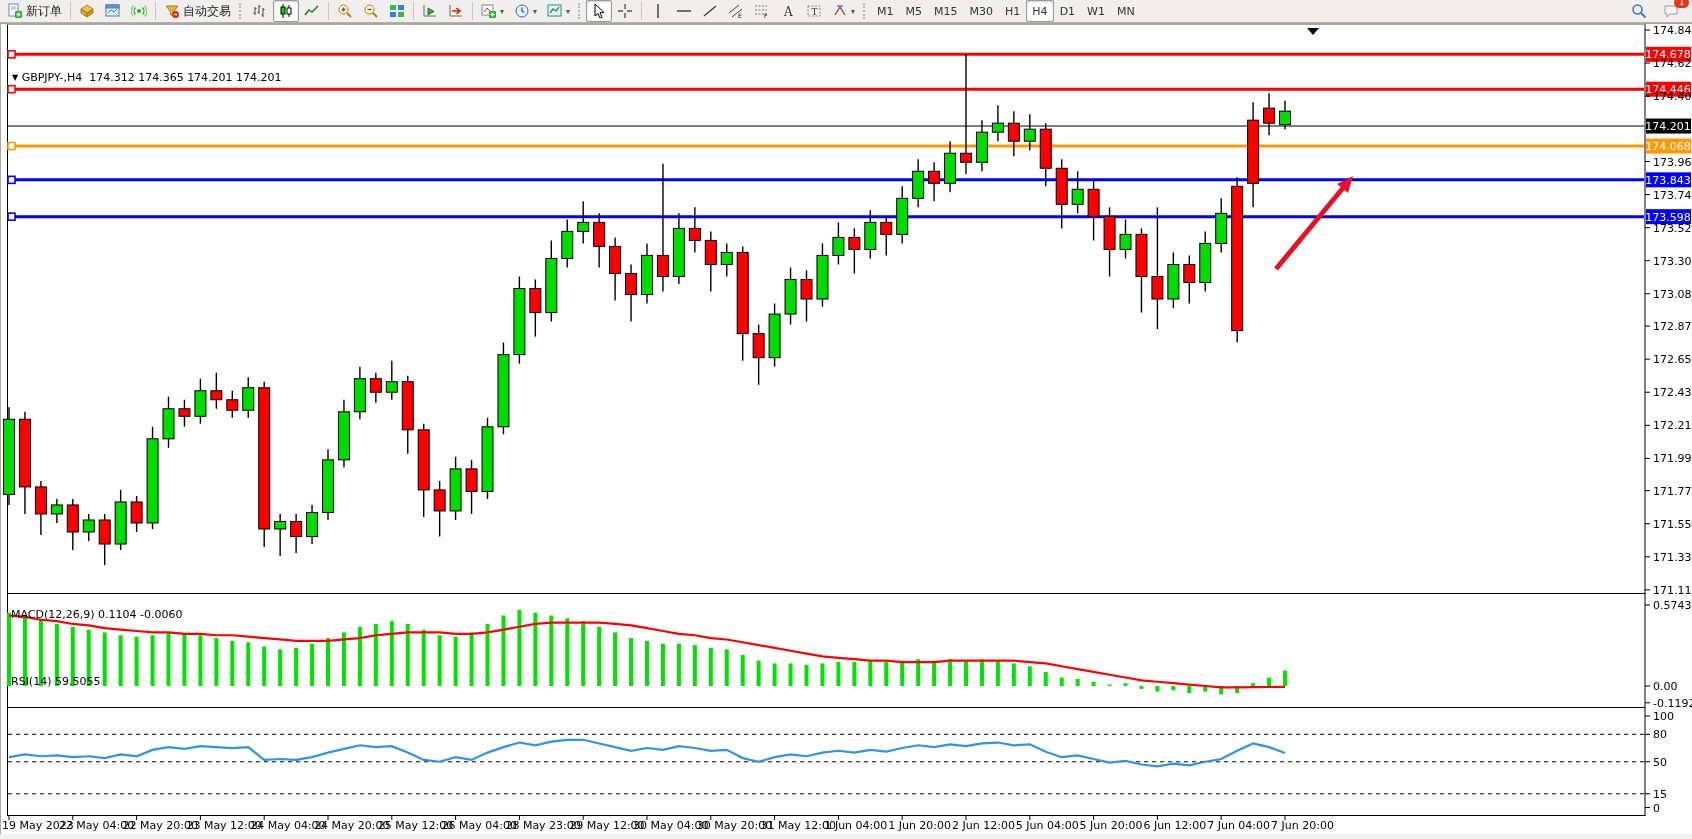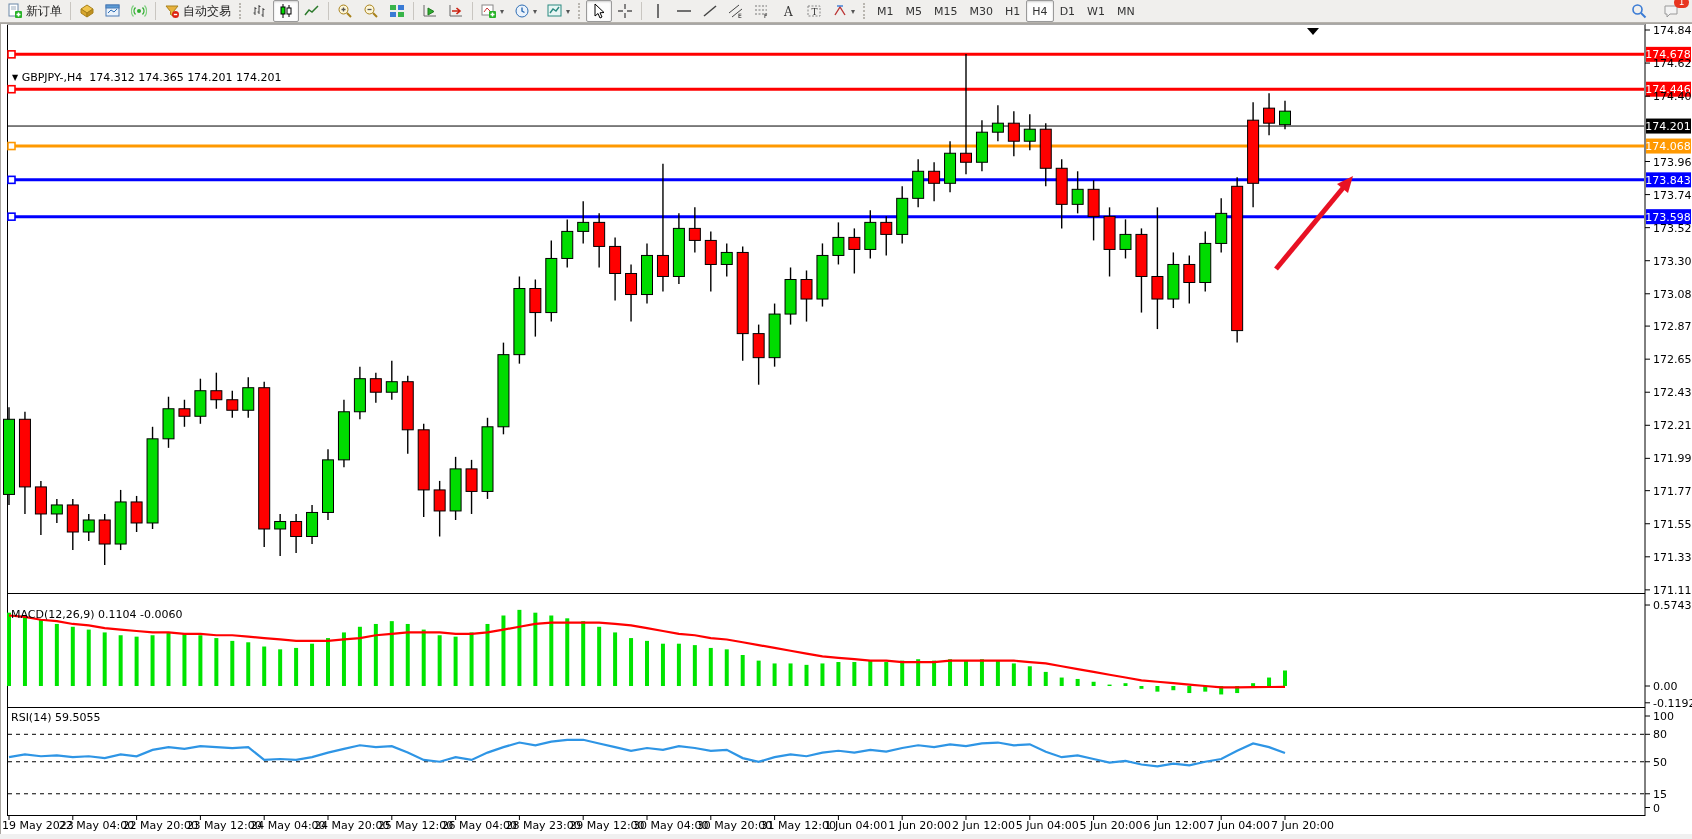--- a/index.html
+++ b/index.html
@@ -612,15 +612,15 @@
       <polygon points="1353,176 1348,193 1337,184" fill="#e81123"></polygon>
       <polygon points="1307,28 1319,28 1313,35" fill="#000"></polygon>
     </svg>
 
   <div class="ovl" style="left:12px;top:35px;margin-top:36px;">
     <span style="font-size:8px;vertical-align:1px;">▼</span>
     <span>GBPJPY-,H4</span>&nbsp;
     <span>174.312 174.365 174.201 174.201</span>
   </div>
   <div class="ovl" style="left:11px;top:608px;">MACD(12,26,9) 0.1104 -0.0060</div>
-  <div class="ovl" style="left:11px;top:711px;">RSI(14) 59.5055</div>
+  <div class="ovl" style="left:11px;top:675px;">RSI(14) 59.5055</div>
 
 </div>
 
 </body></html>

